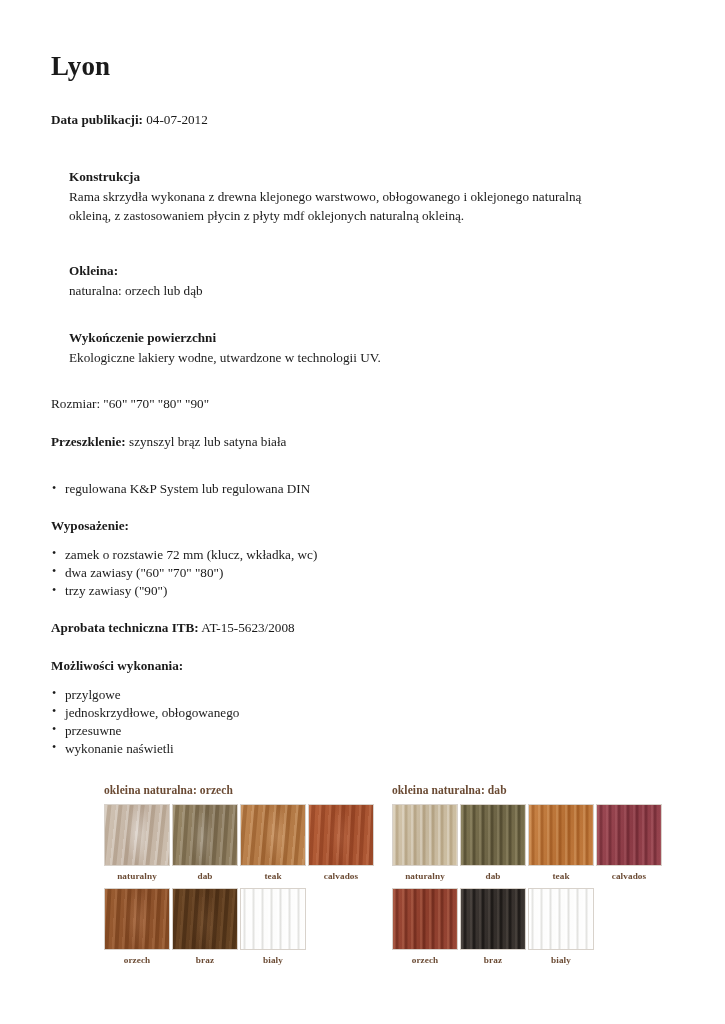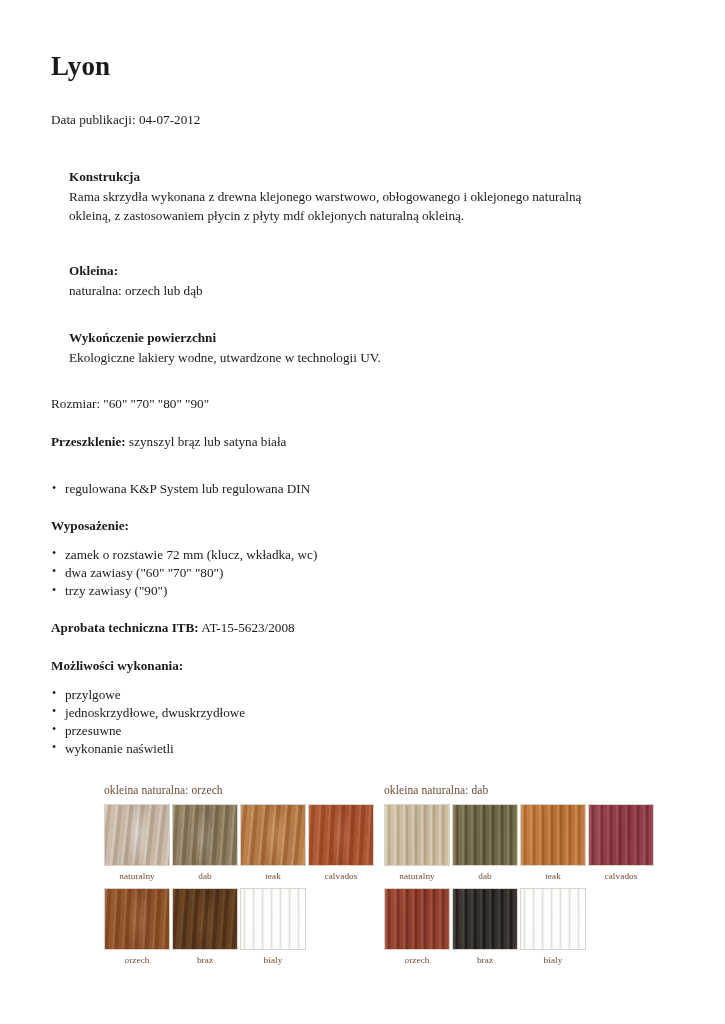--- a/index.html
+++ b/index.html
@@ -33,21 +33,21 @@
     margin: 0 0 28px 0;
     line-height: 1.1;
   }
 
   
   .meta-line {
     font-size: 13.2px;
     line-height: 1.45;
     margin: 0 0 38px 0;
   }
-  .meta-line .lbl { font-weight: normal; }
+  .meta-line .lbl { font-weight: bold; }
 
   .block { margin: 0 0 17px 18px; }
 
   .head {
     font-size: 13.2px;
     font-weight: bold;
     line-height: 1.5;
     margin: 0;
   }
   .para {
@@ -90,21 +90,22 @@
   }
 
   .gap-sm { height: 10px; }
   .gap-md { height: 18px; }
 
   
   .swatch-figure {
     margin: 26px 0 0 0;
     padding-left: 52px;
     display: flex;
-    gap: 0px;
+    gap: 8px;
+    font-weight: bold;
   }
   .swatch-group { width: 272px; }
   .swatch-group + .swatch-group { margin-left: 8px; }
 
   .group-title {
     font-size: 11.5px;
     color: #6a4a33;
     font-family: "Liberation Serif", "DejaVu Serif", serif;
     letter-spacing: 0.1px;
     margin: 0 0 8px 1px;
@@ -350,21 +351,21 @@
     <span class="lbl">Aprobata techniczna ITB:</span>
     <span>AT-15-5623/2008</span>
   </p>
 
   <div class="gap-md"></div>
 
   <p class="head">Możliwości wykonania:</p>
   <div class="gap-sm"></div>
   <ul class="blist">
     <li>przylgowe</li>
-    <li>jednoskrzydłowe, dwuskrzydłowe</li>
+    <li>jednoskrzydłowe, obłogowanego</li>
     <li>przesuwne</li>
     <li>wykonanie naświetli</li>
   </ul>
 
   <div class="swatch-figure">
 
     <div class="swatch-group">
       <div class="group-title">okleina naturalna: orzech</div>
 
       <div class="swatch-row">

